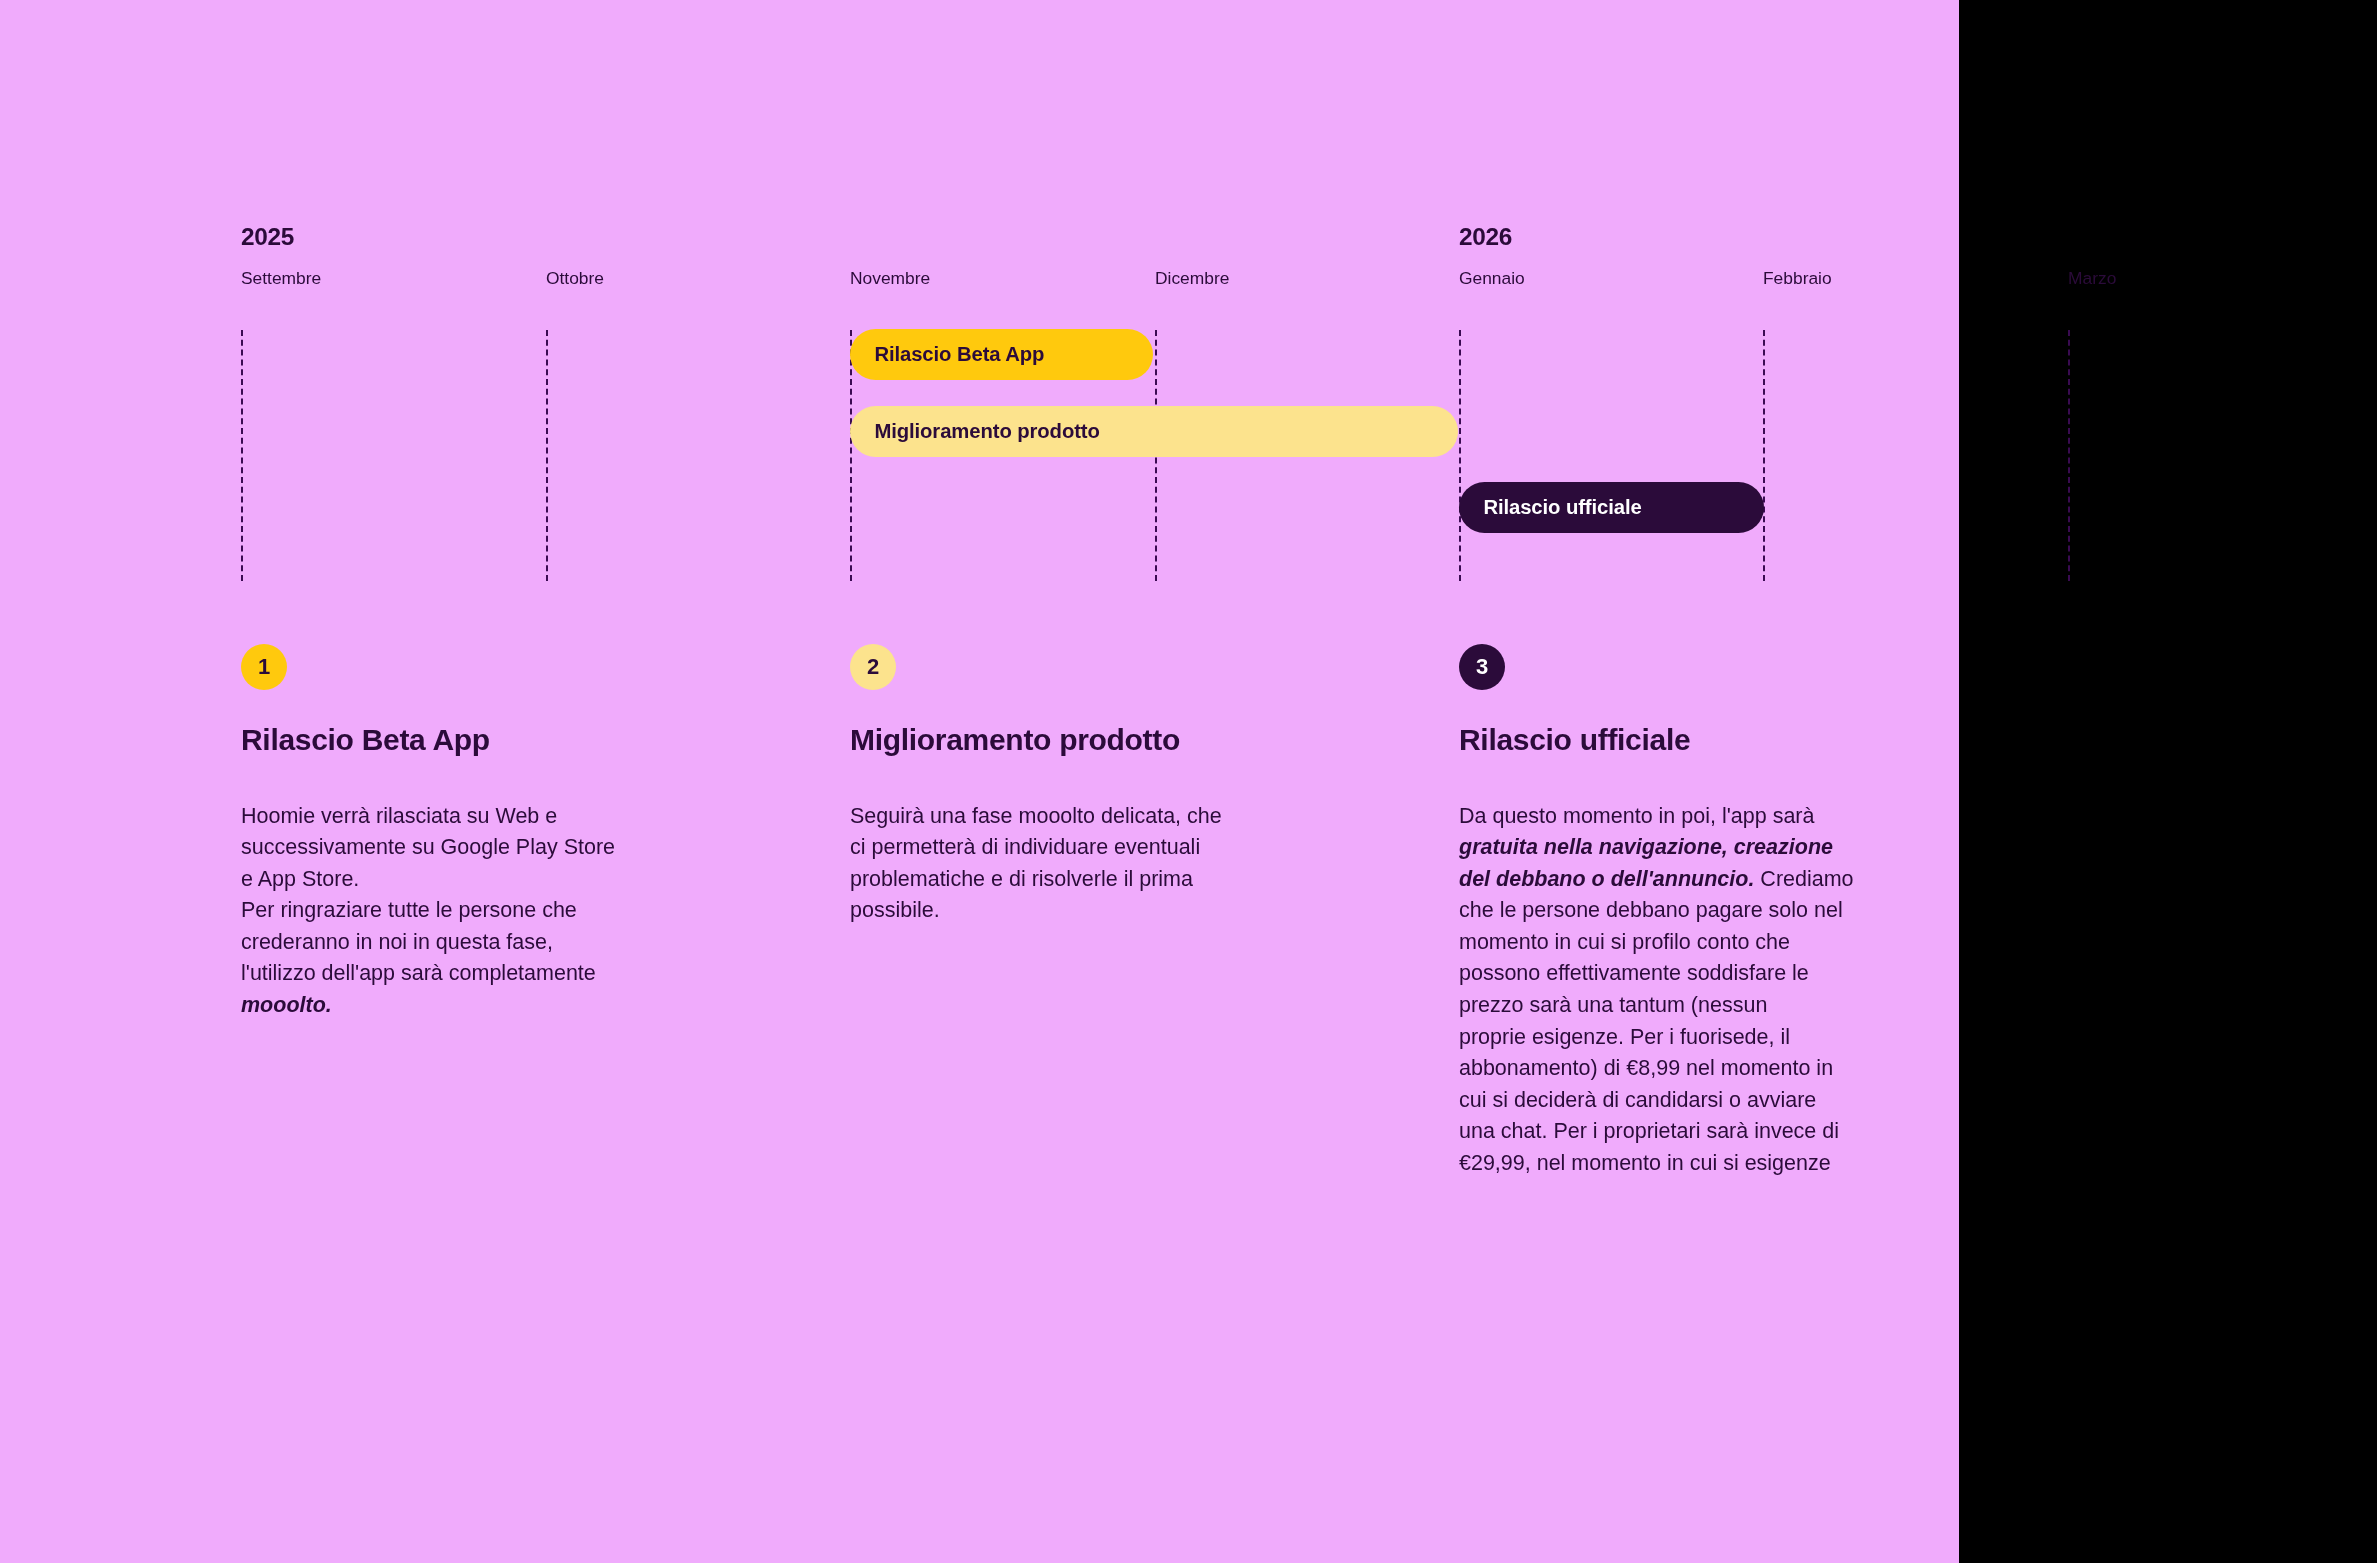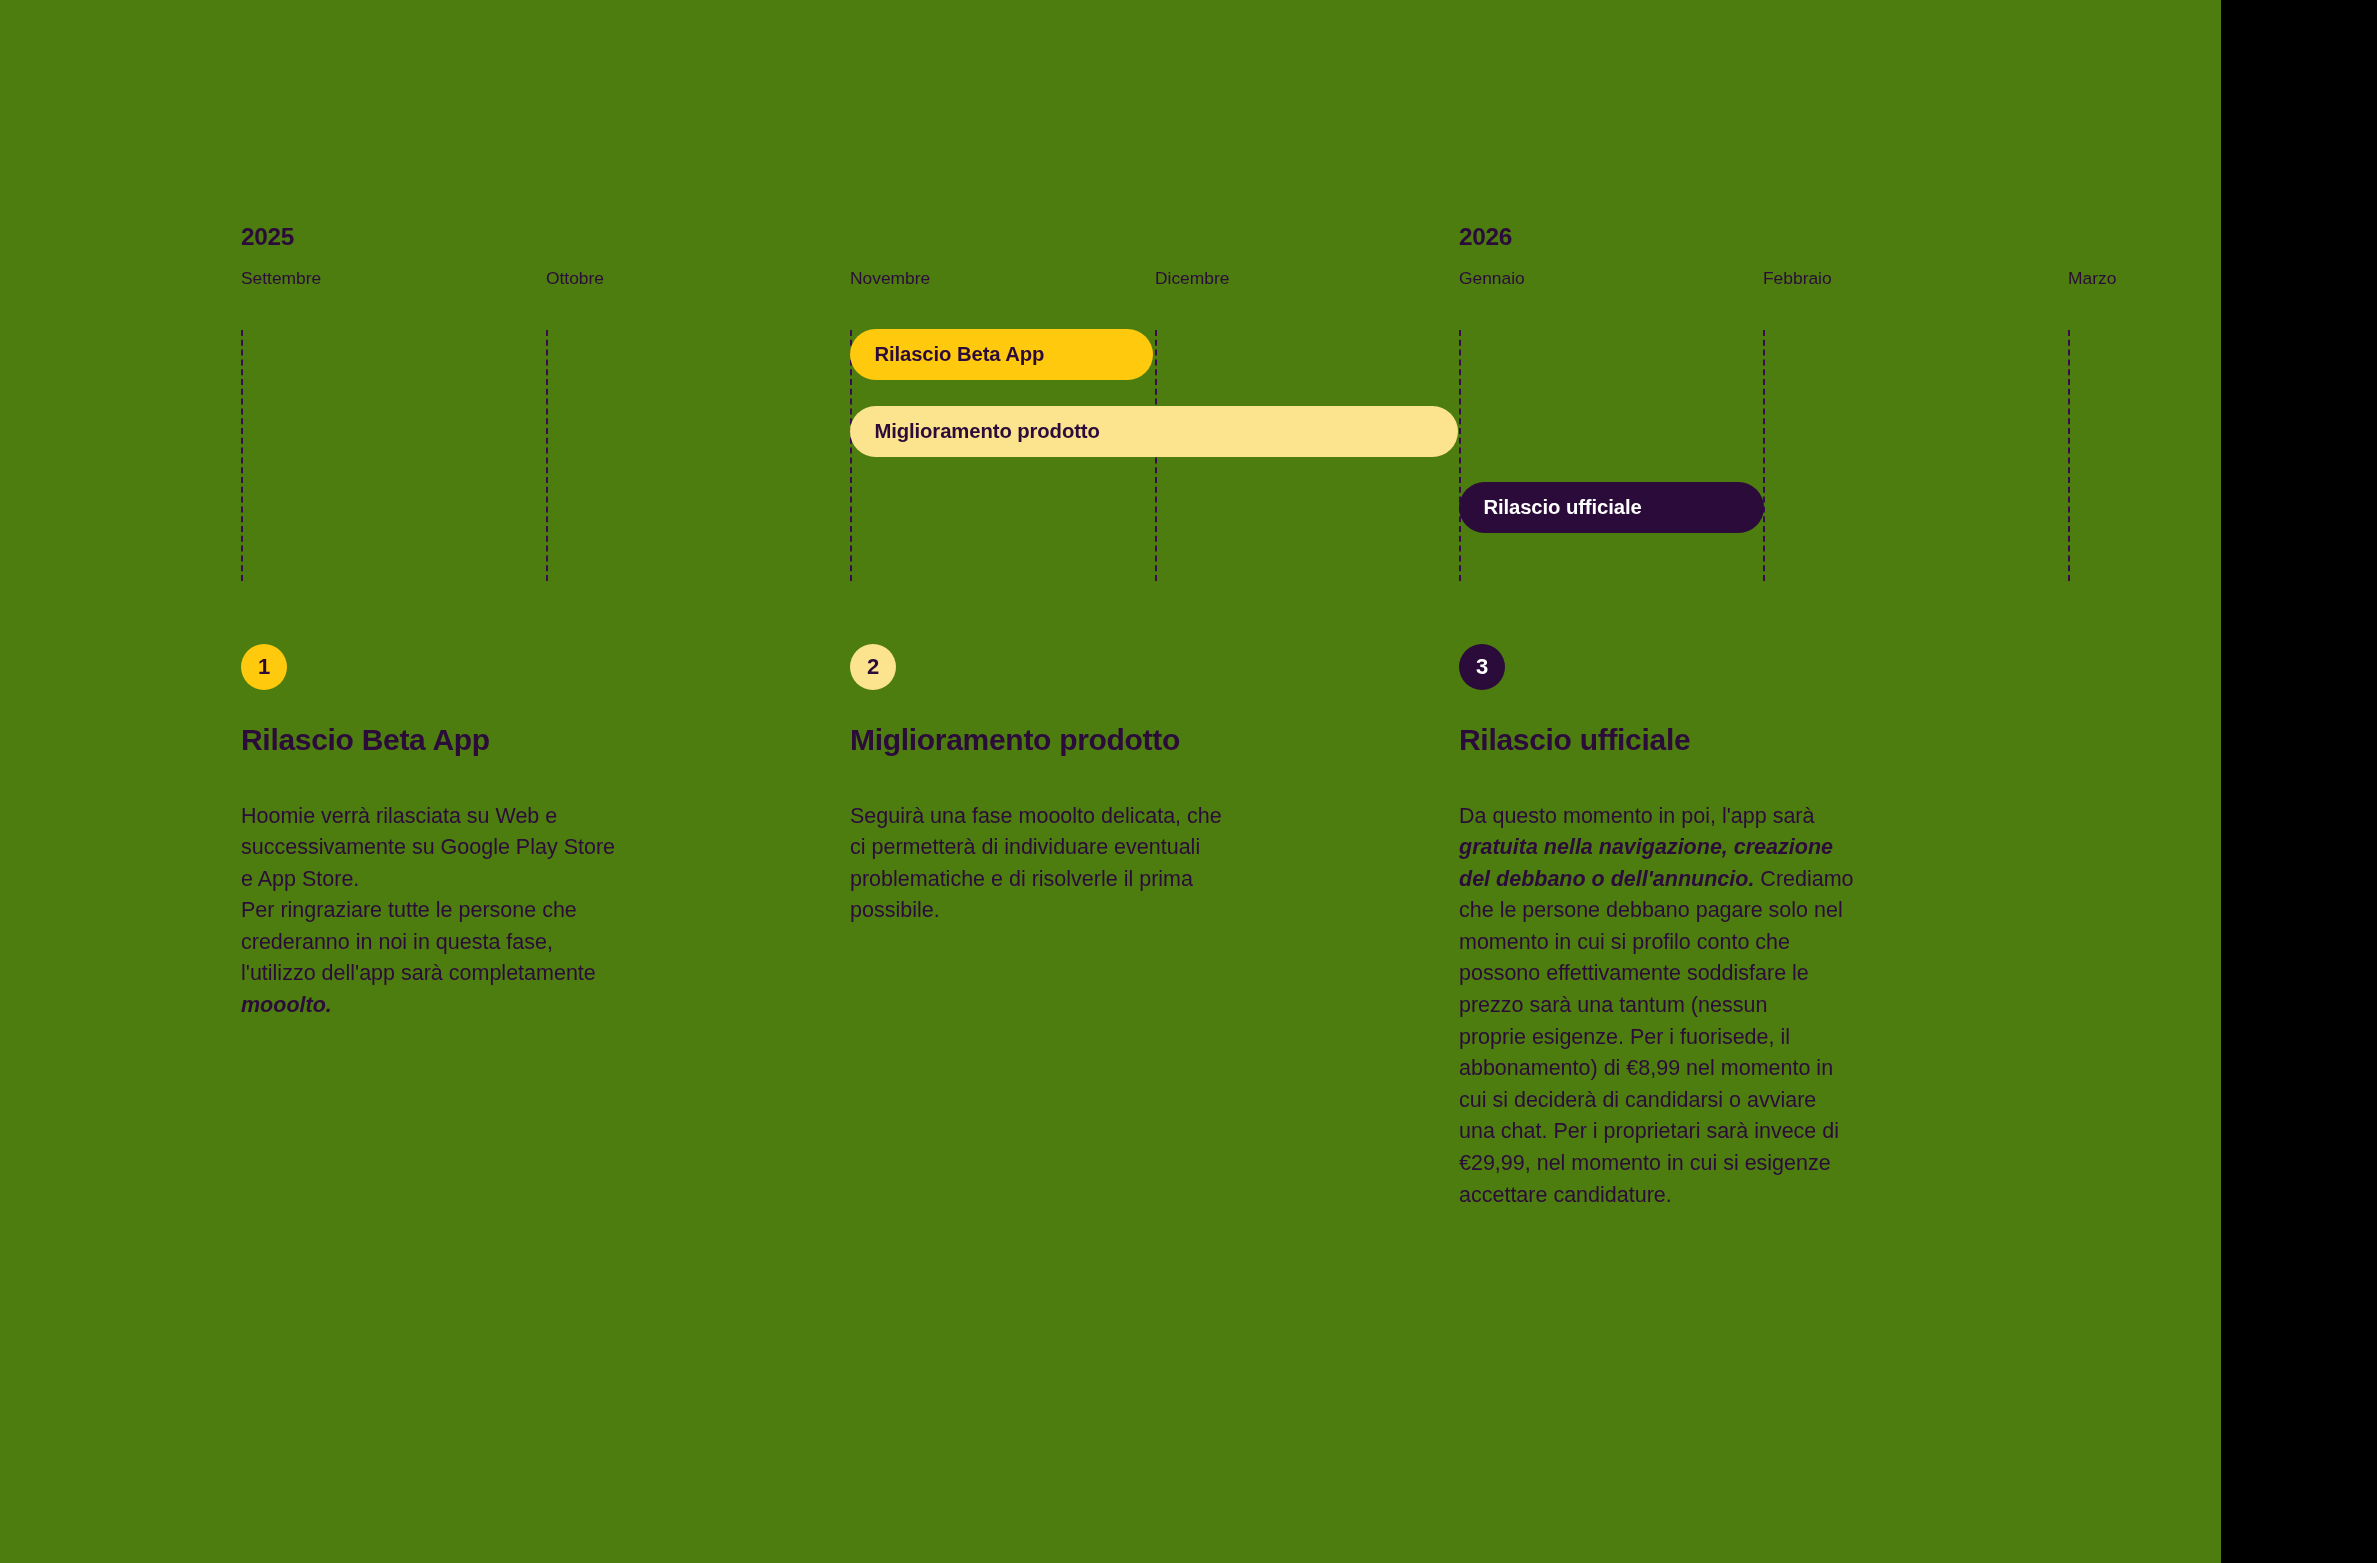--- a/index.html
+++ b/index.html
@@ -3,21 +3,21 @@
 <meta charset="utf-8">
 <title>Roadmap Hoomie</title>
 <style>
   * { margin:0; padding:0; box-sizing:border-box; }
   html, body {
     width:2377px; height:1563px;
     background:#000000;
     font-family:"Liberation Sans", sans-serif;
     overflow:hidden;
   }
-  .page { position:relative; width:2221px; height:1563px; background:#4d7c0f; }
+  .page { position:relative; width:1959px; height:1563px; background:#f0abfc; }
 
   
   .timeline { position:absolute; left:0; top:0; width:2377px; height:615px; }
 
   .grid-line {
     position:absolute;
     top:330px;
     width:0;
     height:251px;
     border-left:2.3px dashed #3A0B52;
@@ -148,19 +148,18 @@
           <span class="ln"><b>del debbano o dell'annuncio.</b> Crediamo</span>
           <span class="ln">che le persone debbano pagare solo nel</span>
           <span class="ln">momento in cui si profilo conto che</span>
           <span class="ln">possono effettivamente soddisfare le</span>
           <span class="ln">prezzo sarà una tantum (nessun</span>
           <span class="ln">proprie esigenze. Per i fuorisede, il</span>
           <span class="ln">abbonamento) di €8,99 nel momento in</span>
           <span class="ln">cui si deciderà di candidarsi o avviare</span>
           <span class="ln">una chat. Per i proprietari sarà invece di</span>
           <span class="ln">€29,99, nel momento in cui si esigenze</span>
-          <span class="ln">accettare candidature.</span>
         </div>
       </div>
     </div>
 
 </div>
 
 
 </body></html>

